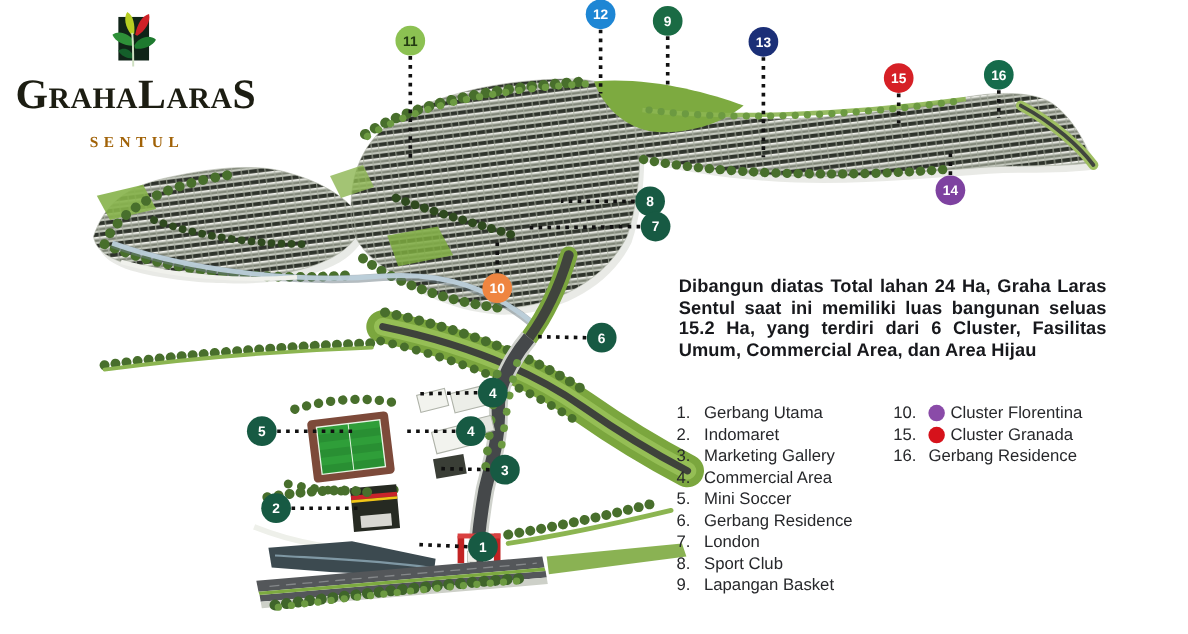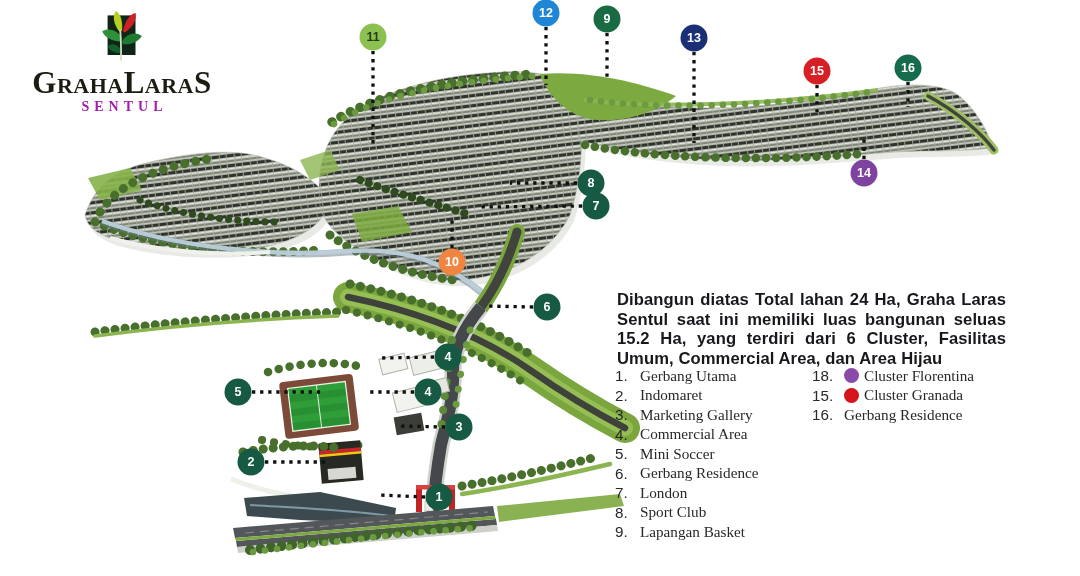--- a/index.html
+++ b/index.html
@@ -4,39 +4,39 @@
 <style>
   html,body{margin:0;padding:0;background:#ffffff;}
   .canvas{position:relative;width:1080px;height:576px;background:#ffffff;overflow:hidden;
           font-family:"Liberation Sans",sans-serif;}
   #map-svg{position:absolute;left:0;top:0;width:1080px;height:576px;}
 
   
   .logo{position:absolute;left:14px;top:10px;width:216px;text-align:center;}
   .logo-icon{display:block;margin:0 auto;}
   .logo-name{font-family:"Liberation Serif",serif;font-variant:small-caps;font-weight:700;
-             font-size:31px;line-height:1;color:#1c1d12;letter-spacing:.5px;margin-top:3px;}
+             font-size:38px;line-height:1;color:#1c1d12;letter-spacing:.5px;margin-top:3px;}
   .logo-sub{font-family:"Liberation Serif",serif;font-weight:700;font-size:14px;
-            letter-spacing:5px;color:#a21caf;margin-top:1px;text-indent:5px;}
+            letter-spacing:5px;color:#a16207;margin-top:18px;text-indent:5px;}
 
   
   .description{position:absolute;left:617px;top:250px;width:389px;font-size:16.6px;
                font-weight:700;line-height:1.18;text-align:justify;color:#17181c;
-               letter-spacing:.1px;margin-top:40px;}
+               letter-spacing:.1px;}
 
   
   .legend-col{position:absolute;top:366px;font-size:15.2px;color:#27282b;}
   .legend-col.left{left:615px;}
   .legend-col.right{left:812px;}
   .legend-row{height:19.5px;display:flex;align-items:center;white-space:nowrap;}
   .legend-num{display:inline-block;min-width:25px;}
   .legend-col.right .legend-num{min-width:32px;}
   .legend-dot{display:inline-block;width:15px;height:15px;border-radius:50%;
               margin-right:5px;flex:0 0 auto;}
-  .legend-label{display:inline-block;font-family:Liberation Serif, serif;}
+  .legend-label{display:inline-block;}
 </style>
 </head>
 <body>
 
 <div class="canvas">
 
   <svg id="map-svg" viewBox="0 0 1080 576" xmlns="http://www.w3.org/2000/svg">
     <defs>
       <pattern id="ph" width="15" height="10" patternUnits="userSpaceOnUse" patternTransform="rotate(-7)">
         <rect width="15" height="10" fill="#c9cdc3"></rect>
@@ -302,21 +302,21 @@
         <span class="legend-num">8.</span>
         <span class="legend-label">Sport Club</span>
       </div>
       <div class="legend-row">
         <span class="legend-num">9.</span>
         <span class="legend-label">Lapangan Basket</span>
       </div>
     </div>
   <div class="legend-col right" id="legend-right">
       <div class="legend-row">
-        <span class="legend-num">18.</span>
+        <span class="legend-num">10.</span>
         <span class="legend-dot" style="background: rgb(138, 75, 168);"></span>
         <span class="legend-label">Cluster Florentina</span>
       </div>
       <div class="legend-row">
         <span class="legend-num">15.</span>
         <span class="legend-dot" style="background: rgb(214, 18, 27);"></span>
         <span class="legend-label">Cluster Granada</span>
       </div>
       <div class="legend-row">
         <span class="legend-num">16.</span>

